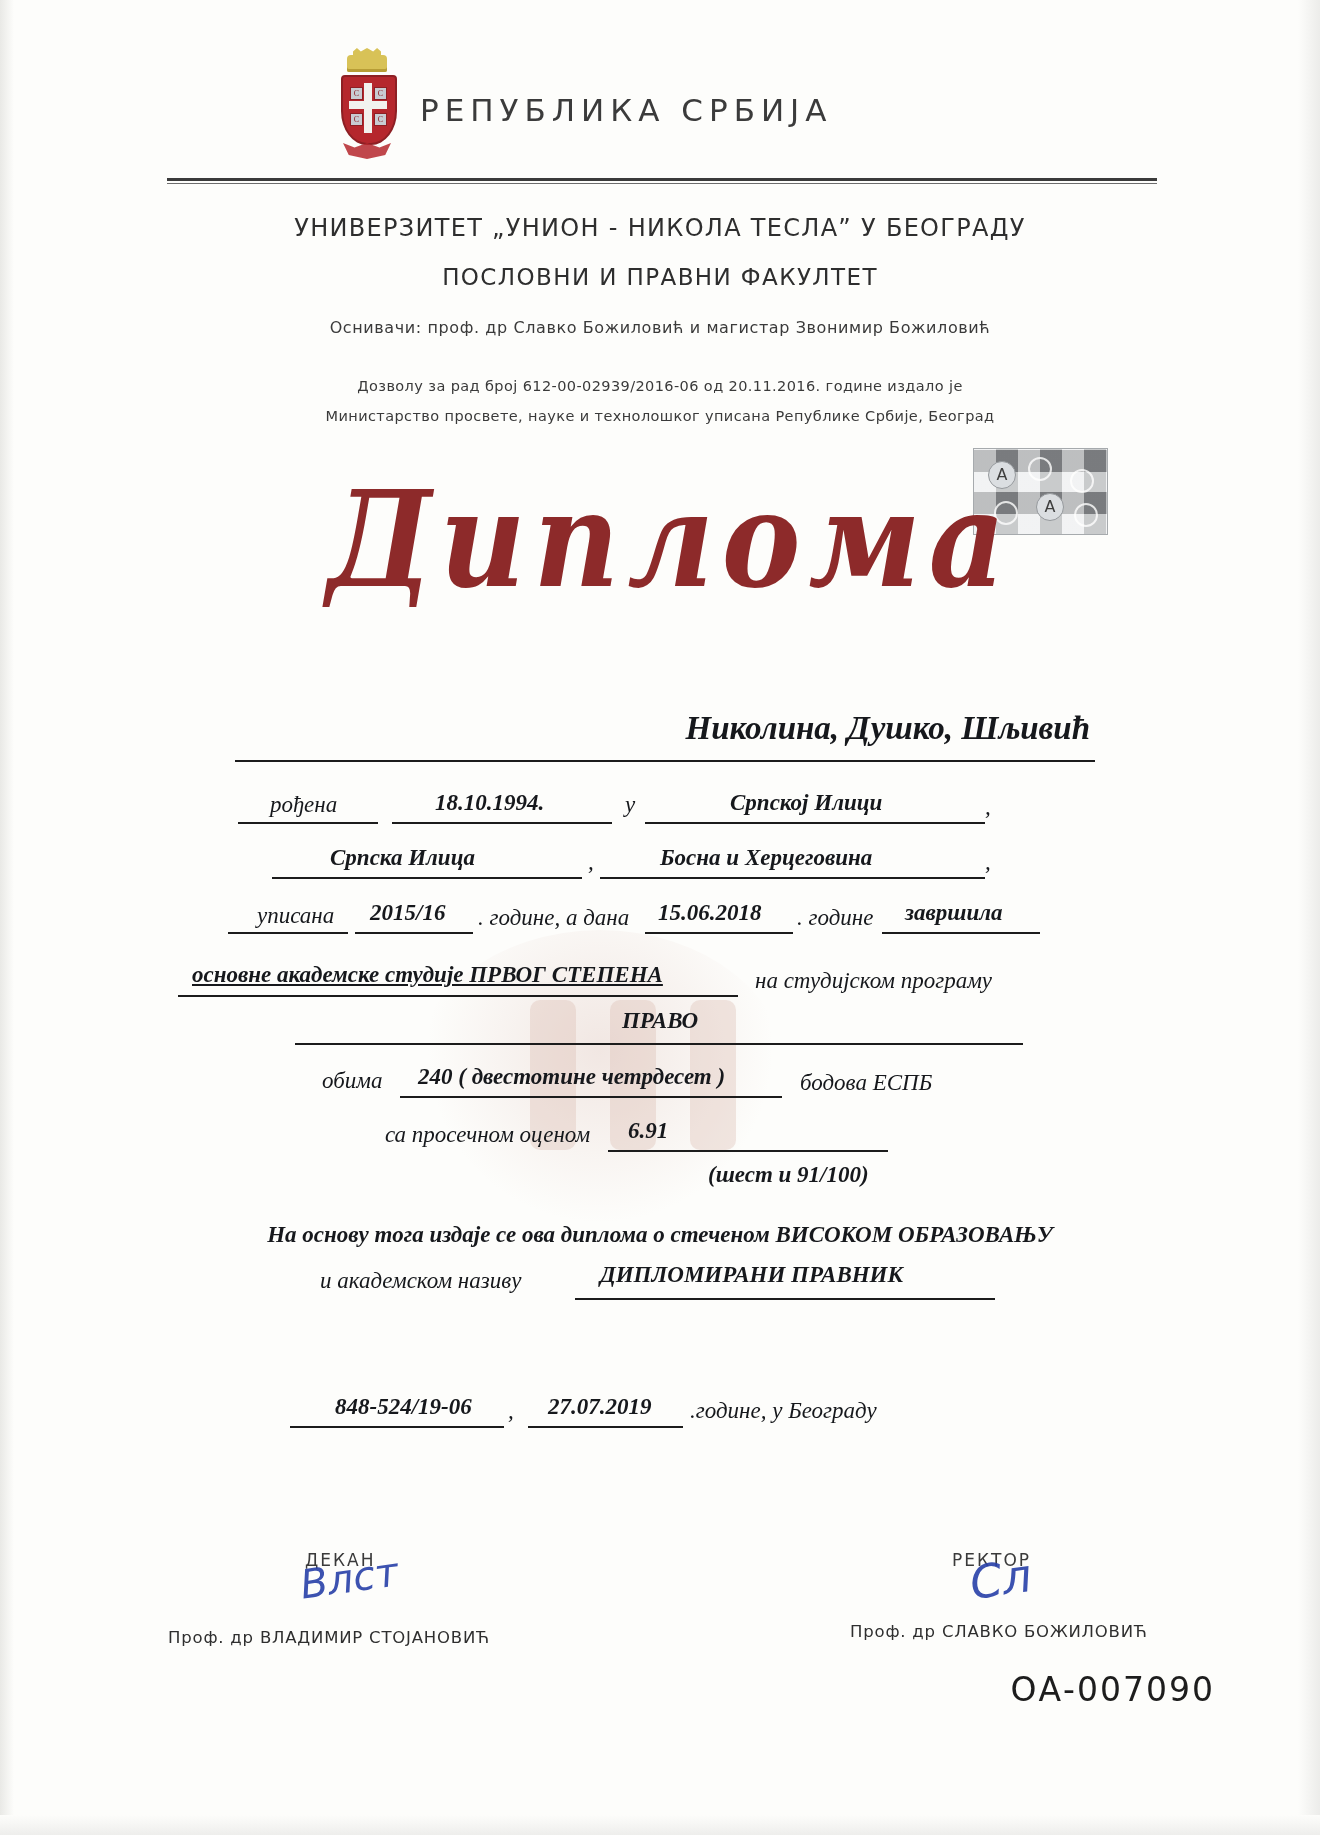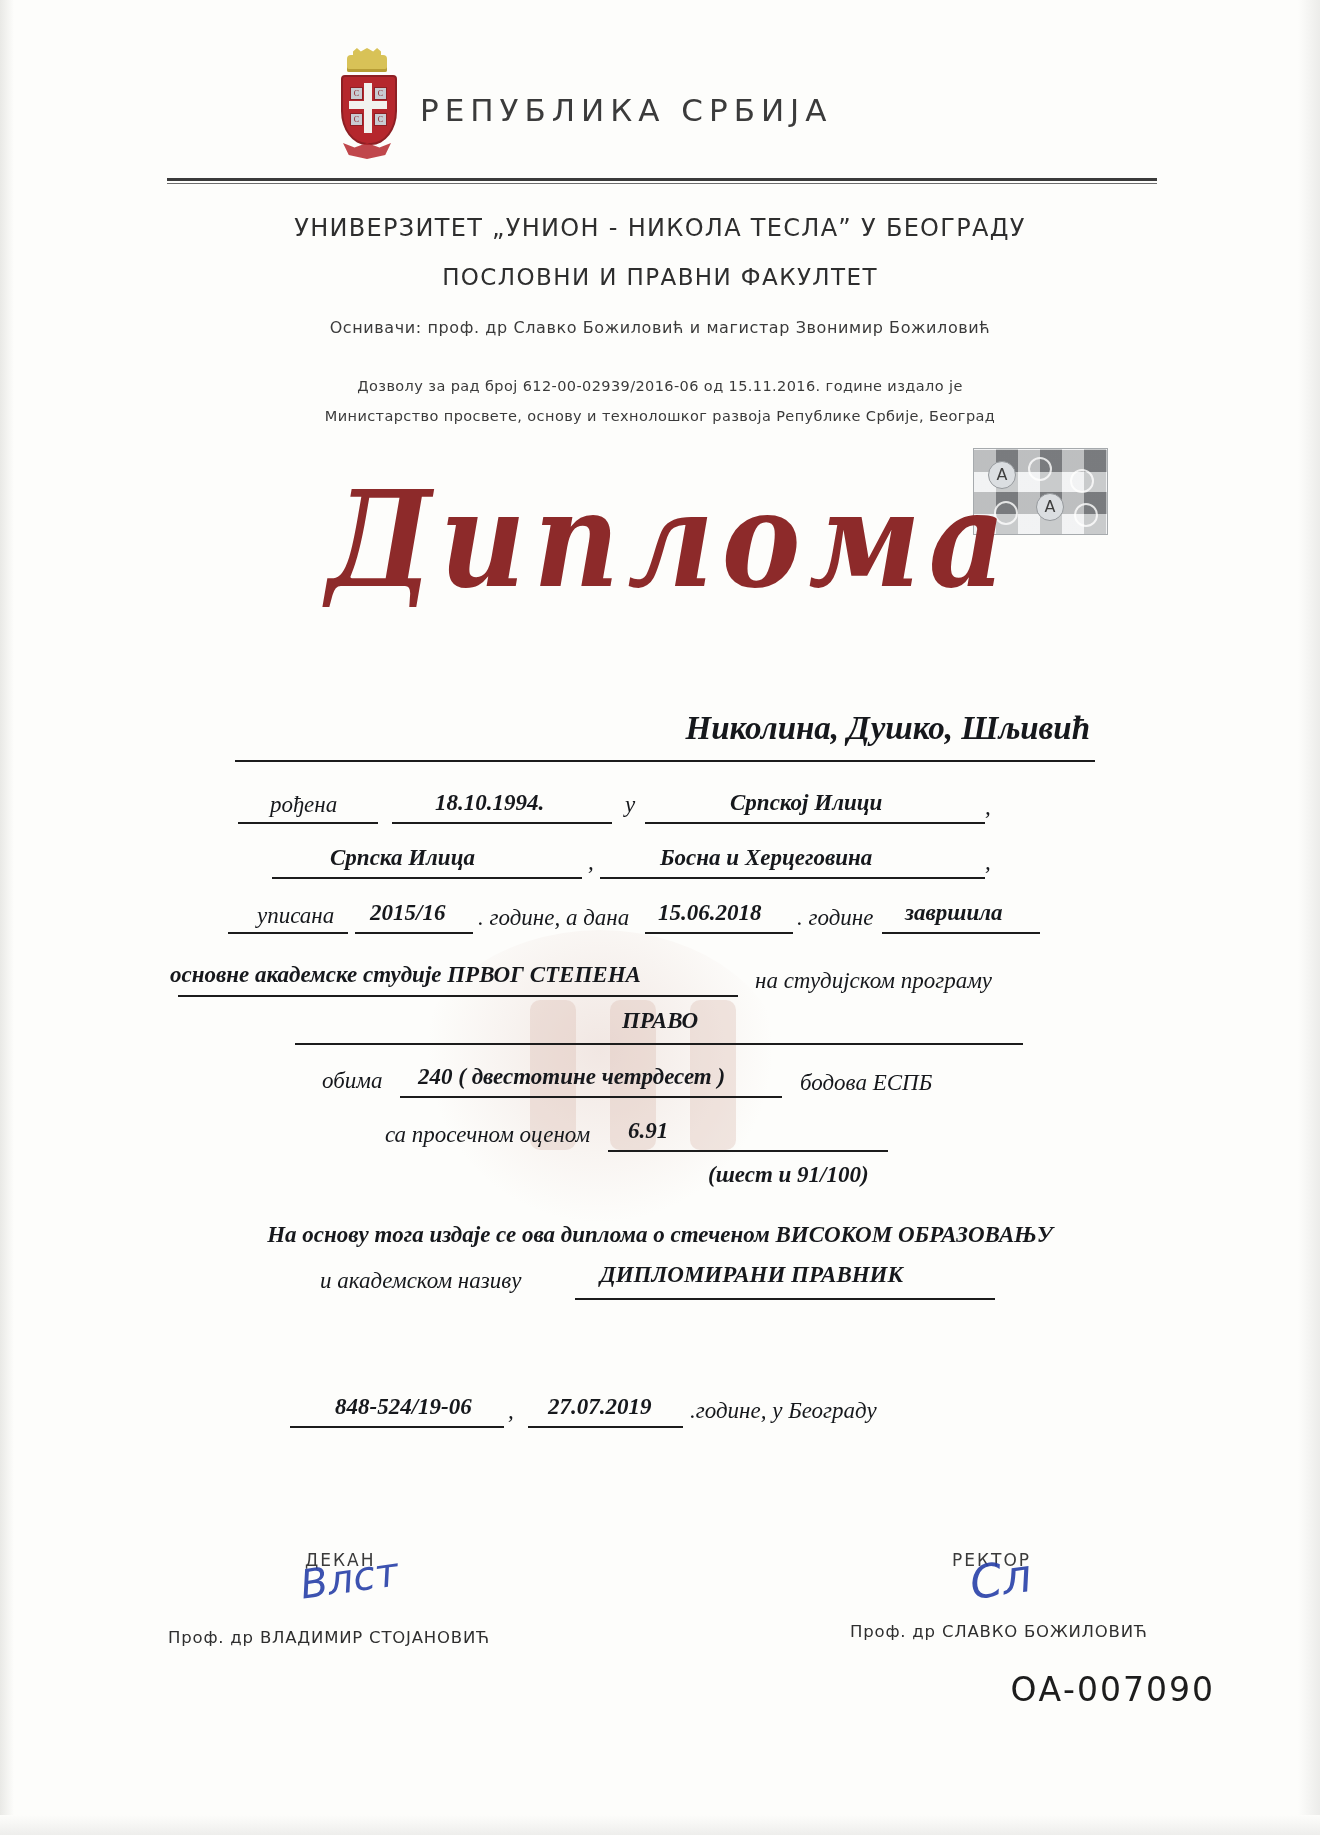--- a/index.html
+++ b/index.html
@@ -285,22 +285,22 @@
     </div>
     <div class="eagle"></div>
   </div>
 
   <div class="republic">РЕПУБЛИКА СРБИЈА</div>
   <div class="rule-top"></div>
 
   <div class="uni-line uni-1">УНИВЕРЗИТЕТ „УНИОН - НИКОЛА ТЕСЛА” У БЕОГРАДУ</div>
   <div class="uni-line uni-2">ПОСЛОВНИ И ПРАВНИ ФАКУЛТЕТ</div>
   <div class="uni-line uni-3">Оснивачи: проф. др Славко Божиловић и магистар Звонимир Божиловић</div>
-  <div class="uni-line uni-4">Дозволу за рад број 612-00-02939/2016-06 од 15.11.2016. године издало је</div>
-  <div class="uni-line uni-5">Министарство просвете, основу и технолошког развоја Републике Србије, Београд</div>
+  <div class="uni-line uni-4">Дозволу за рад број 612-00-02939/2016-06 од 20.11.2016. године издало је</div>
+  <div class="uni-line uni-5">Министарство просвете, науке и технолошког уписана Републике Србије, Београд</div>
 
   <div class="holo">
     <div class="aa" style="left:14px; top:12px;">А</div>
     <div class="aa" style="left:62px; top:44px;">А</div>
     <div class="ring" style="left:54px; top:8px;"></div>
     <div class="ring" style="left:96px; top:20px;"></div>
     <div class="ring" style="left:20px; top:52px;"></div>
     <div class="ring" style="left:100px; top:54px;"></div>
   </div>
 
@@ -334,21 +334,21 @@
   <div class="fld b" style="left:370px; top:900px;">2015/16</div>
   <div class="lbl" style="left:478px; top:905px;">. године, а дана</div>
   <div class="fld b" style="left:658px; top:900px;">15.06.2018</div>
   <div class="lbl" style="left:797px; top:905px;">. године</div>
   <div class="fld b" style="left:905px; top:900px;">завршила</div>
   <div class="line" style="left:228px; top:932px; width:120px;"></div>
   <div class="line" style="left:355px; top:932px; width:118px;"></div>
   <div class="line" style="left:645px; top:932px; width:148px;"></div>
   <div class="line" style="left:882px; top:932px; width:158px;"></div>
 
-  <div class="fld b" style="left:170px; top:962px;">основне академске студије ПРВОГ СТЕПЕНА</div>
+  <div class="fld b" style="left:192px; top:962px;text-decoration:underline;">основне академске студије ПРВОГ СТЕПЕНА</div>
   <div class="lbl" style="left:755px; top:968px;">на студијском програму</div>
   <div class="line" style="left:178px; top:995px; width:560px;"></div>
 
   <div class="centerline" style="left:300px; top:1008px; width:720px; font-weight:bold;">ПРАВО</div>
   <div class="line" style="left:295px; top:1043px; width:728px;"></div>
 
   <div class="lbl" style="left:322px; top:1068px;">обима</div>
   <div class="fld b" style="left:418px; top:1064px;">240 ( двестотине четрдесет )</div>
   <div class="lbl" style="left:800px; top:1070px;">бодова ЕСПБ</div>
   <div class="line" style="left:400px; top:1096px; width:382px;"></div>

